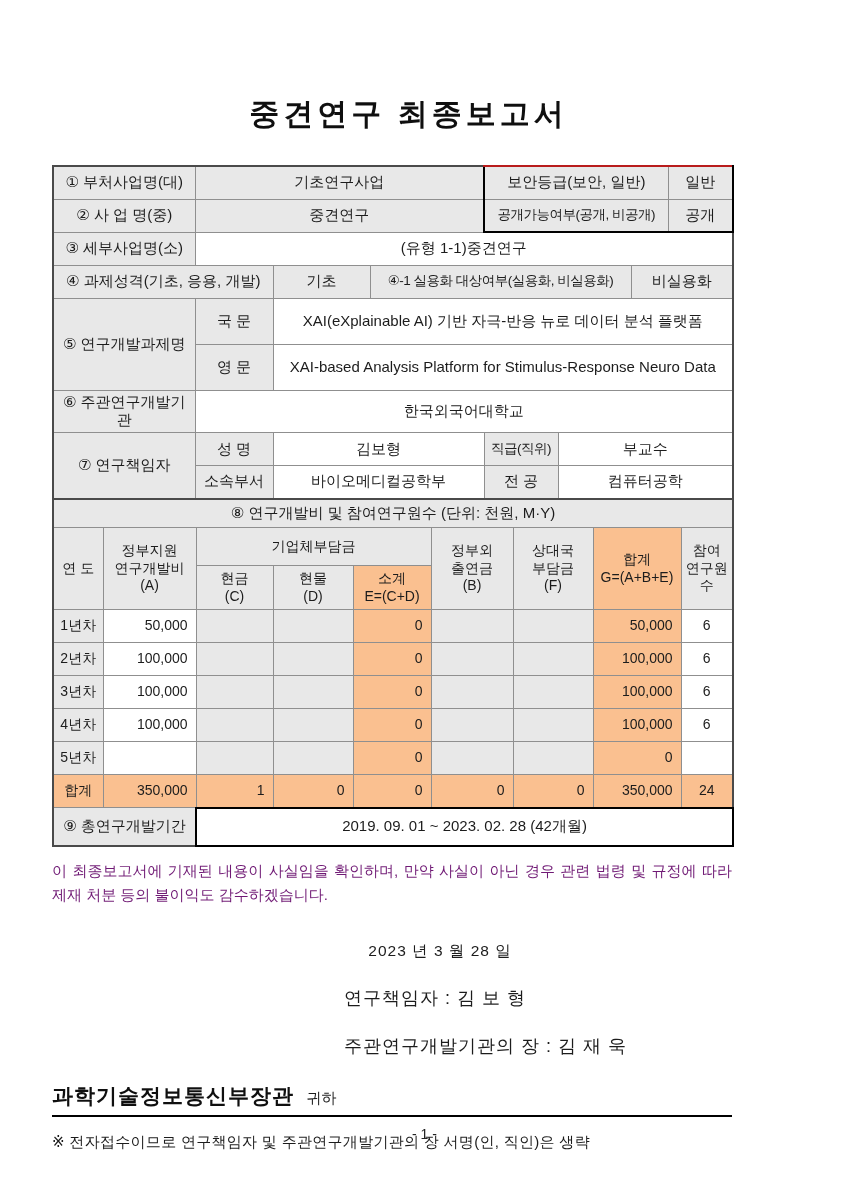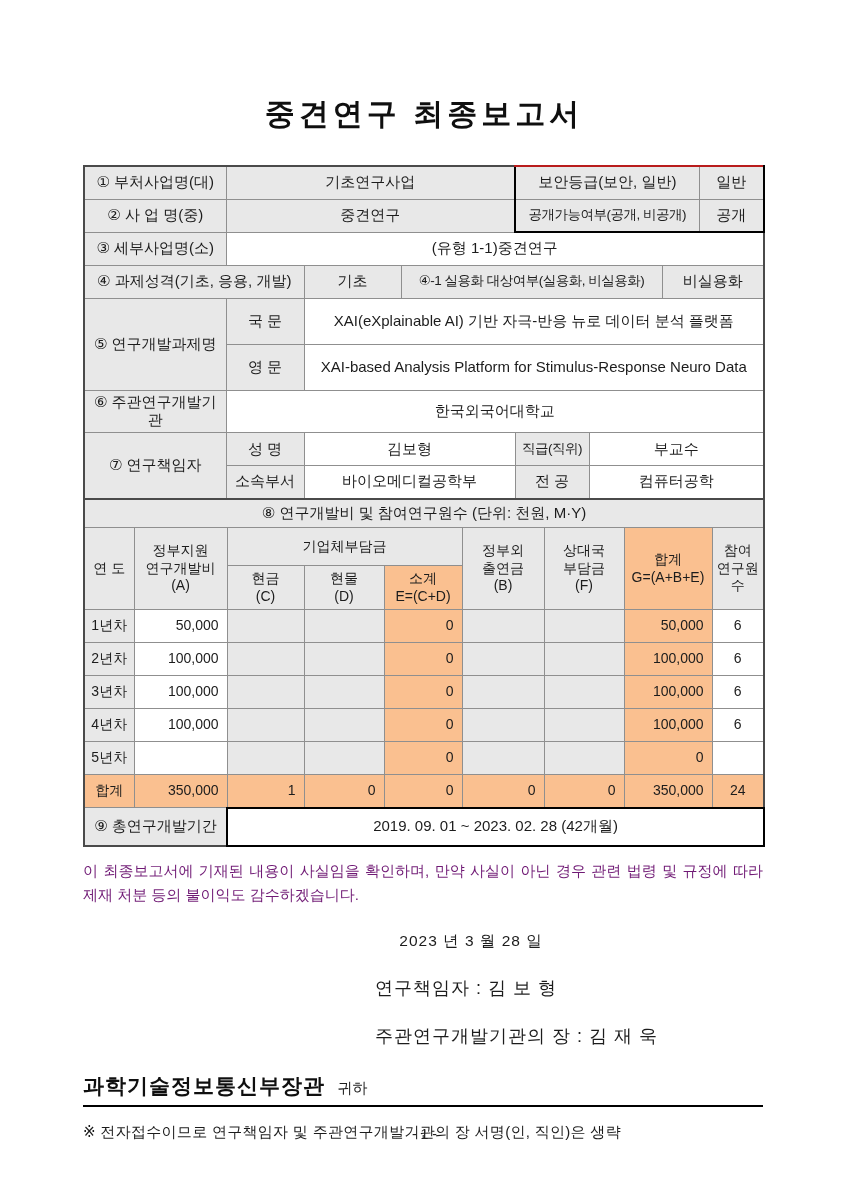--- a/index.html
+++ b/index.html
@@ -1,18 +1,18 @@
 <!DOCTYPE html>
 <html><head>
 <meta charset="utf-8">
 <style>
   html,body { margin:0; padding:0; background:#ffffff; }
   body { font-family:"Liberation Sans","DejaVu Sans",sans-serif; color:#1c1c1c; }
   .page { position:relative; width:849px; height:1200px; box-sizing:border-box;
-          padding:94px 84px 0 83px; background:#fff; overflow:hidden; }
+          padding:94px 84px 0 52px; background:#fff; overflow:hidden; }
 
   h1.title { margin:0 0 30px 0; text-align:center; font-size:30px; font-weight:bold;
              letter-spacing:4px; color:#0f0f0f; }
 
   table { border-collapse:collapse; table-layout:fixed; width:680px;
           border:2px solid #4a4a4a; }
   td { border:1px solid #8f8f8f; font-size:15px; text-align:center;
        vertical-align:middle; padding:2px 4px; box-sizing:border-box;
        overflow:hidden; line-height:1.25; }
   .g { background:#e8e8e8; }
@@ -30,21 +30,21 @@
   table.budget { margin-top:-2px; }
   table.budget td { height:33px; font-size:14px; }
   table.budget tr.section td { height:29px; font-size:15px; }
   table.budget tr.head1 td { height:38px; }
   table.budget tr.head2 td { height:44px; }
   table.budget tr.period td { height:38px; font-size:15px; }
   table.budget tr.total td { background:#fac090; }
 
   .declaration { width:680px; margin:12px 0 0 0; font-size:15px; line-height:1.6;
                  text-align:justify; color:#701a75; }
-  .date-line { margin-top:24px; width:680px; text-align:center; padding-left:96px;
+  .date-line { margin-top:34px; width:680px; text-align:center; padding-left:96px;
                box-sizing:border-box; font-size:15.5px; letter-spacing:1px; }
   .sig-block { margin-top:24px; margin-left:292px; font-size:18px; }
   .sig-line { margin-bottom:24px; letter-spacing:1px; }
   .recipient { margin-top:2px; width:680px; border-bottom:2px solid #000;
                padding-bottom:5px; }
   .ministry { font-size:21px; font-weight:bold; letter-spacing:1px; color:#0f0f0f; }
   .honorific { font-size:15px; margin-left:8px; }
   .footnote { margin-top:16px; font-size:15px; letter-spacing:0.3px; }
   .pagenum { position:absolute; left:0; bottom:58px; width:100%;
              text-align:center; font-size:14px; color:#222; }

